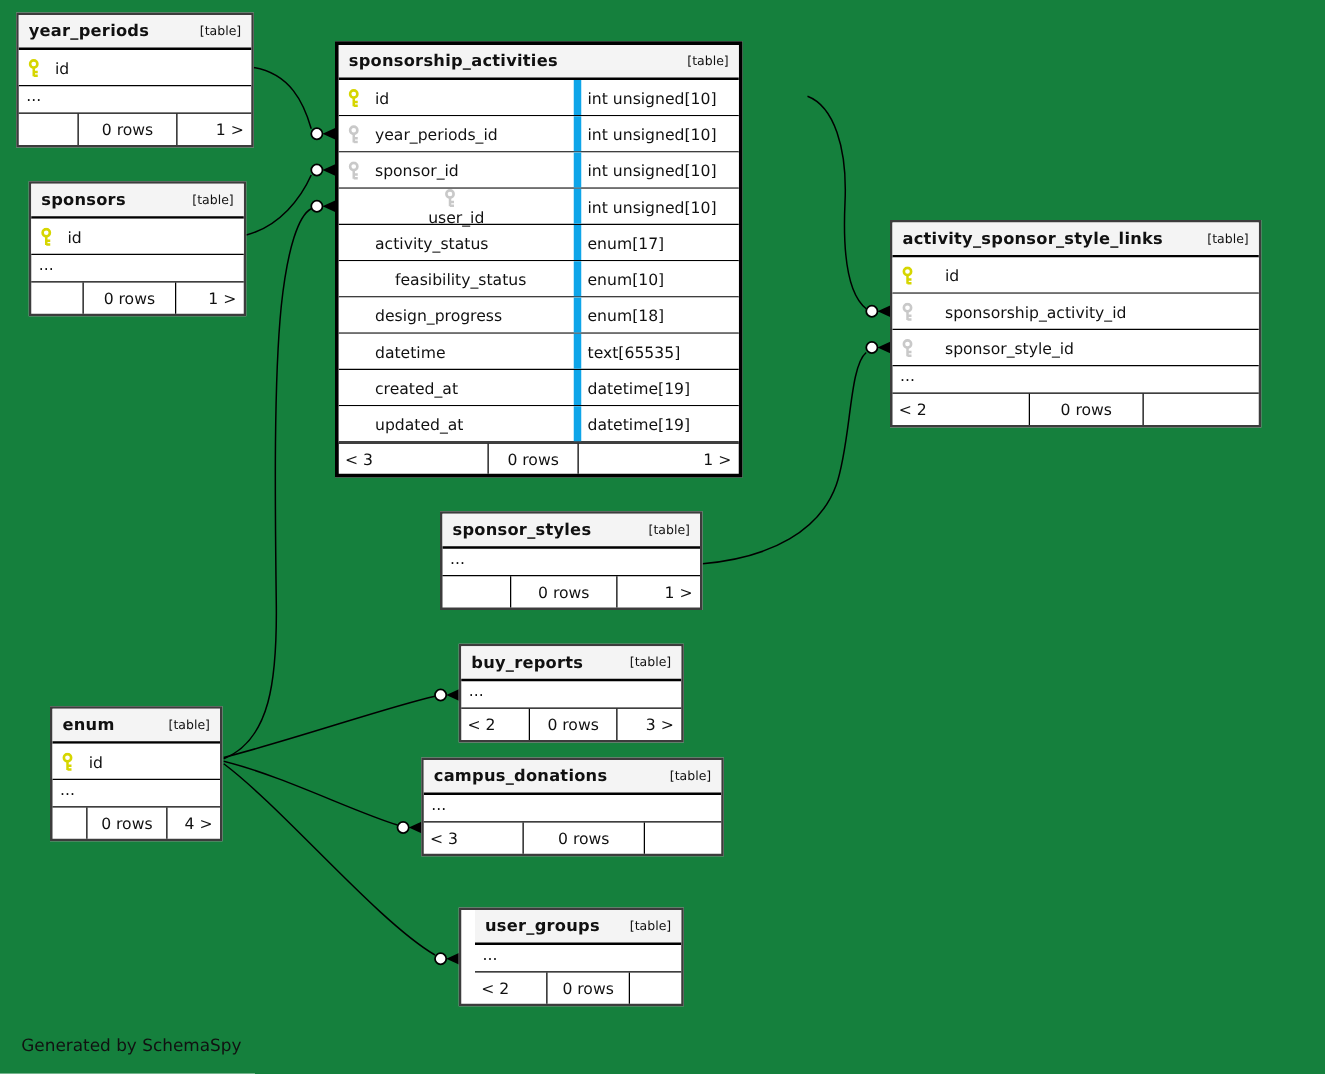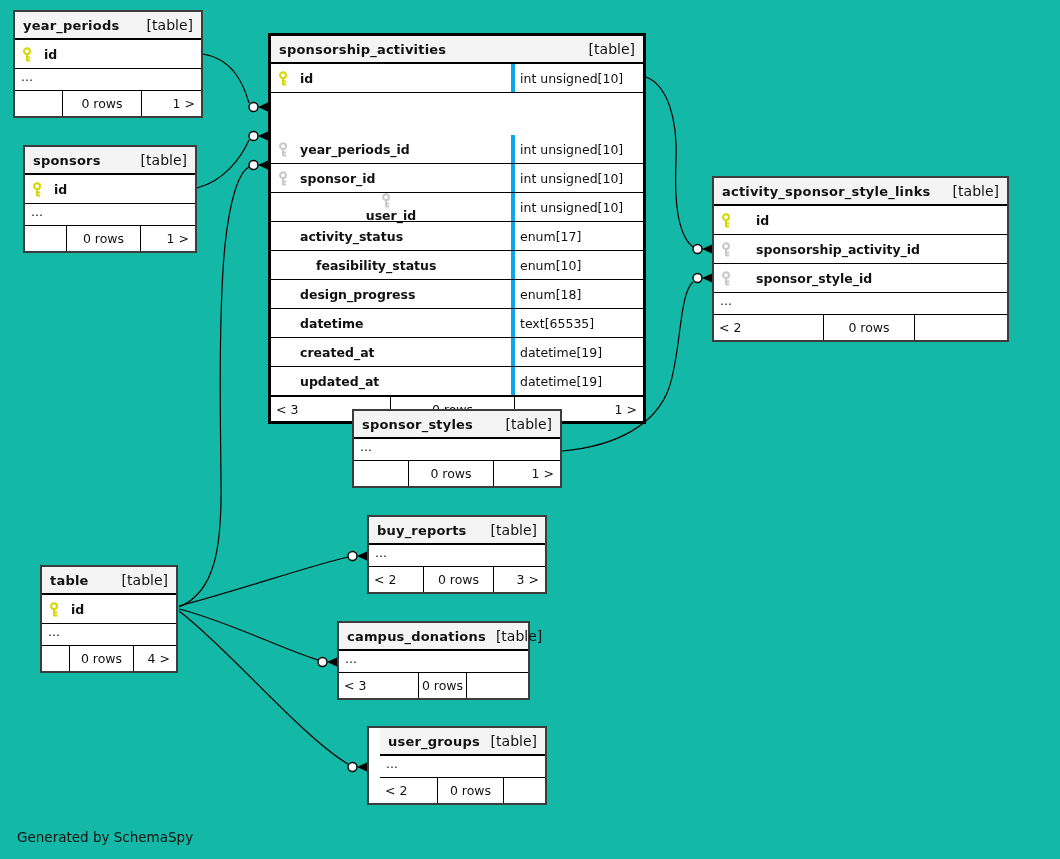--- a/index.html
+++ b/index.html
@@ -1,45 +1,45 @@
 <!DOCTYPE html>
 <html><head>
 <meta charset="utf-8">
 <style>
   * { margin:0; padding:0; box-sizing:border-box; }
   html,body { background:#ffffff; }
   #canvas {
-    position:relative; width:1060px; height:859px; background:#14b8a6;
+    position:relative; width:1060px; height:859px; background:#15803d;
     font-family:"DejaVu Sans","Liberation Sans",sans-serif; color:#111;
     overflow:hidden;
   }
   #edges { position:absolute; left:0; top:0; width:1060px; height:859px; z-index:0; }
   .tbl {
     position:absolute; background:#ffffff; border:2px solid #3c3c3c; z-index:2;
     font-size:12.5px;
   }
   .tbl.thick { border:3px solid #000000; }
   .thead {
     height:28px; display:flex; align-items:center; justify-content:space-between;
     background:#f4f4f4; border-bottom:2px solid #000; padding:0 8px;
   }
   .tname { font-weight:bold; font-size:13px; letter-spacing:0.2px; white-space:nowrap; }
-  .ttag { font-size:14px; white-space:nowrap; padding-left:10px; }
+  .ttag { font-size:10px; white-space:nowrap; padding-left:10px; }
   .crow {
     height:29px; display:flex; align-items:center; border-bottom:1px solid #000;
     padding:0 6px; background:#fff;
   }
   .crow:last-child { border-bottom:none; }
   .keybox { width:14px; height:15px; margin-right:9px; flex:none; display:flex; align-items:center; }
   .key-pk { color:#d6d600; }
   .key-fk { color:#c9c9c9; }
-  .colname { white-space:nowrap;font-weight:bold; }
+  .colname { white-space:nowrap; }
   .namecell { flex:1; display:flex; align-items:center; height:100%; }
   .typecell {
-    width:132px; flex:none; border-left:4px solid #0ea5e9; height:100%;
+    width:132px; flex:none; border-left:6px solid #0ea5e9; height:100%;
     display:flex; align-items:center; padding-left:5px; white-space:nowrap;
   }
   .dots { height:22px; display:flex; align-items:flex-start; padding:0 6px; border-bottom:1px solid #000; line-height:16px; }
   .tfoot { height:25px; display:flex; align-items:stretch; }
   .fcell { display:flex; align-items:center; white-space:nowrap; }
   .fl { justify-content:flex-start; padding-left:5px; border-right:1px solid #000; flex:none; }
   .fc { justify-content:center; flex:1; }
   .fr { justify-content:flex-end; padding-right:6px; border-left:1px solid #000; flex:none; }
   .note { position:absolute; left:17px; top:829px; font-size:13.5px; color:#111; z-index:2; }
   .edge path.wire { fill:none; stroke:#000; stroke-width:1.2px; }
@@ -131,38 +131,38 @@
       <span class="colname">id</span>
     </div>
     <div class="dots">...</div>
     <div class="tfoot">
       <span class="fcell fl" style="width:42px;"></span>
       <span class="fcell fc">0 rows</span>
       <span class="fcell fr" style="width:55px;">1 &gt;</span>
     </div>
   </div>
 
-  <div class="tbl thick" style="left:268px; top:33px; width:378px;">
+  <div class="tbl thick" style="left:268px; top:33px; width:326px;">
     <div class="thead">
       <span class="tname">sponsorship_activities</span>
       <span class="ttag">[table]</span>
     </div>
     <div class="crow" style="padding:0;">
       <span class="namecell" style="padding:0 6px;">
         <span class="keybox key-pk">
           <svg width="12" height="15" viewBox="0 0 12 15">
               <circle cx="6" cy="4.2" r="2.9" fill="none" stroke="currentColor" stroke-width="2.1"></circle>
               <path d="M6 7 L6 14 M6 10.6 L9.2 10.6 M6 13.6 L9.2 13.6" stroke="currentColor" stroke-width="2" fill="none"></path>
             </svg>
         </span>
         <span class="colname">id</span>
       </span>
       <span class="typecell">int unsigned[10]</span>
     </div>
-    <div class="crow" style="padding:0;margin-top:42px;">
+    <div class="crow" style="padding:0;">
       <span class="namecell" style="padding:0 6px;">
         <span class="keybox key-fk">
           <svg width="12" height="15" viewBox="0 0 12 15">
               <circle cx="6" cy="4.2" r="2.9" fill="none" stroke="currentColor" stroke-width="2.1"></circle>
               <path d="M6 7 L6 14 M6 10.6 L9.2 10.6 M6 13.6 L9.2 13.6" stroke="currentColor" stroke-width="2" fill="none"></path>
             </svg>
         </span>
         <span class="colname">year_periods_id</span>
       </span>
       <span class="typecell">int unsigned[10]</span>
@@ -301,41 +301,41 @@
     <div class="dots">...</div>
     <div class="tfoot">
       <span class="fcell fl" style="width:55px;">&lt; 2</span>
       <span class="fcell fc">0 rows</span>
       <span class="fcell fr" style="width:52px;">3 &gt;</span>
     </div>
   </div>
 
   <div class="tbl" style="left:40px; top:565px; width:138px;">
     <div class="thead">
-      <span class="tname">table</span>
+      <span class="tname">enum</span>
       <span class="ttag">[table]</span>
     </div>
     <div class="crow">
       <span class="keybox key-pk">
         <svg width="12" height="15" viewBox="0 0 12 15">
             <circle cx="6" cy="4.2" r="2.9" fill="none" stroke="currentColor" stroke-width="2.1"></circle>
             <path d="M6 7 L6 14 M6 10.6 L9.2 10.6 M6 13.6 L9.2 13.6" stroke="currentColor" stroke-width="2" fill="none"></path>
           </svg>
       </span>
       <span class="colname">id</span>
     </div>
     <div class="dots">...</div>
     <div class="tfoot">
       <span class="fcell fl" style="width:28px;"></span>
       <span class="fcell fc">0 rows</span>
       <span class="fcell fr" style="width:43px;">4 &gt;</span>
     </div>
   </div>
 
-  <div class="tbl" style="left:337px; top:621px; width:193px;">
+  <div class="tbl" style="left:337px; top:606px; width:242px;">
     <div class="thead">
       <span class="tname">campus_donations</span>
       <span class="ttag">[table]</span>
     </div>
     <div class="dots">...</div>
     <div class="tfoot">
       <span class="fcell fl" style="width:80px;">&lt; 3</span>
       <span class="fcell fc">0 rows</span>
       <span class="fcell fr" style="width:62px;"></span>
     </div>

